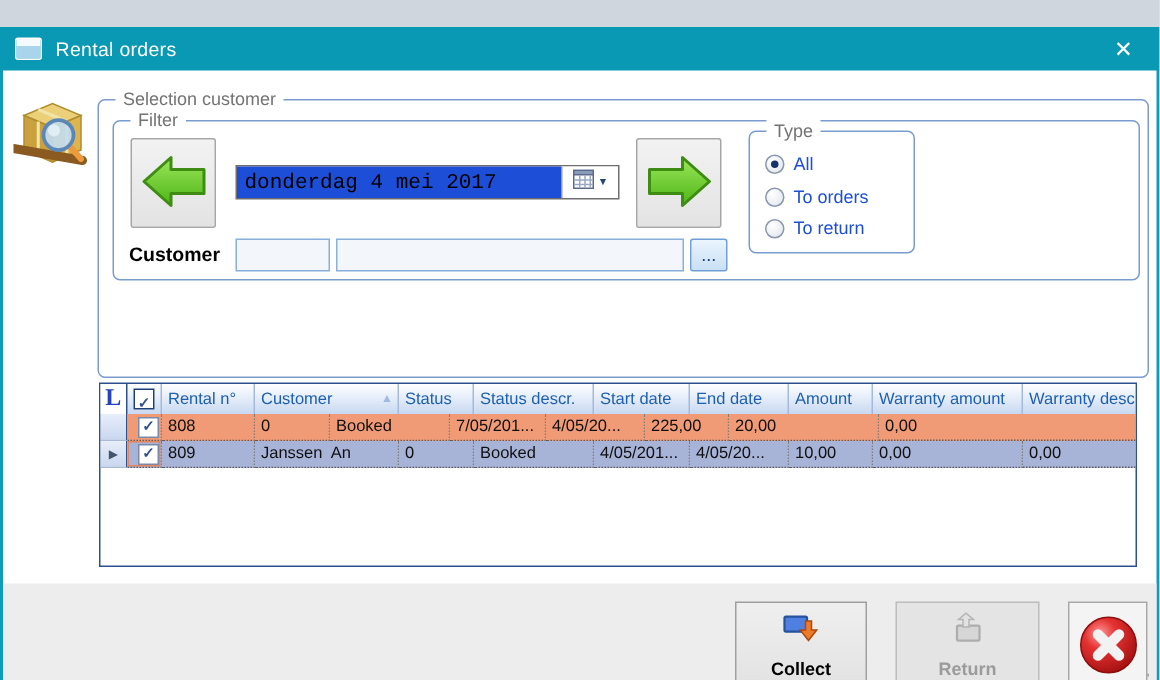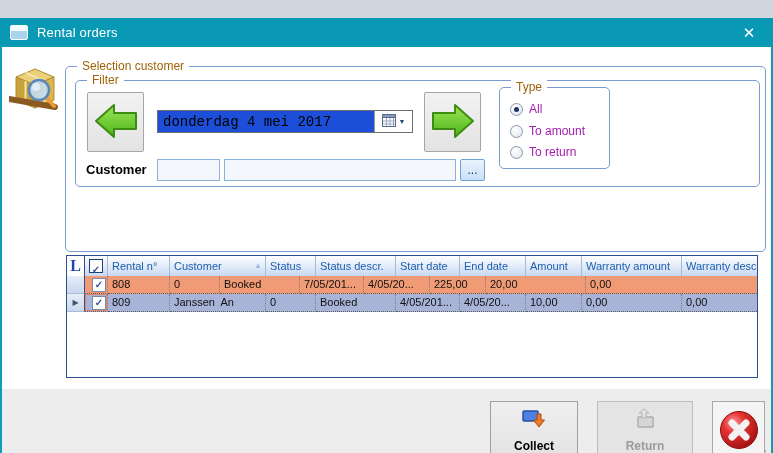--- a/index.html
+++ b/index.html
@@ -4,21 +4,21 @@
 <style>
   html,body{margin:0;padding:0;background:#cfd6dd;font-family:"Liberation Sans",sans-serif;}
   .window{position:relative;width:773px;height:453px;background:#fff;box-shadow:inset 0 0 0 2px #0e9cb8;overflow:hidden;margin-top:18px;}
   .titlebar{position:absolute;left:0;top:0;width:773px;height:29px;background:#0a99b5;display:flex;align-items:center;}
   .title-icon{width:16px;height:13px;margin-left:10px;border:1px solid #fdfdfd;border-radius:2px;background:linear-gradient(#f4fafe 0 38%,#a9d4ec 38% 100%);}
   .title-text{color:#fff;font-size:13px;margin-left:9px;letter-spacing:.2px;}
   .title-close{position:absolute;right:8px;top:0;height:29px;width:32px;display:flex;align-items:center;justify-content:center;color:#fff;font-size:15px;cursor:pointer;}
   .pkg{position:absolute;left:9px;top:45px;width:52px;height:52px;}
   
   .gbox{position:absolute;border:1px solid #7a9bd0;border-radius:5px;background:transparent;}
-  .glabel{position:absolute;top:-8px;left:11px;background:#fff;padding:0 5px;color:#a16207;font-size:12px;line-height:14px;white-space:nowrap;}
+  .glabel{position:absolute;top:-8px;left:11px;background:#fff;padding:0 5px;color:#737373;font-size:12px;line-height:14px;white-space:nowrap;}
   .sel-group{left:65px;top:48px;width:699px;height:184px;}
   .filter-group{left:9px;top:13px;width:683px;height:105px;}
   .order-group{left:9px;top:126px;width:683px;height:49px;}
   .type-group{left:423px;top:6px;width:109px;height:80px;}
   
   .arrow-btn{position:absolute;width:57px;height:60px;background:linear-gradient(#f2f2f2,#e3e3e3);border:1px solid #a6a6a6;border-radius:2px;display:flex;align-items:center;justify-content:center;padding:0;cursor:pointer;}
   .arrow-left{left:11px;top:11px;}
   .arrow-right{left:348px;top:11px;}
   
   .date-control{position:absolute;left:81px;top:29px;width:256px;height:23px;border:1px solid #6e6e6e;background:#fff;display:flex;box-sizing:border-box;}
@@ -30,21 +30,21 @@
   .field{position:absolute;box-sizing:border-box;border:1px solid #8ab0dc;background:#f3f6fa;font-family:"Liberation Sans",sans-serif;font-size:12px;padding:0 4px;outline:none;}
   .cust-code{left:81px;top:78px;width:63px;height:22px;}
   .cust-name{left:148px;top:78px;width:232px;height:22px;}
   .browse-btn{position:absolute;left:384px;top:78px;width:25px;height:22px;border:1px solid #6f9fd4;border-radius:2px;background:linear-gradient(#eaf4fd,#c9e0f6);color:#123a6b;font-size:12px;line-height:10px;cursor:pointer;padding:0;}
   .order-input{left:81px;top:14px;width:257px;height:21px;border:1px solid #929292;background:#f1f1f1;}
   .search-btn{position:absolute;left:347px;top:5px;width:36px;height:37px;background:linear-gradient(#f1f1f1,#e2e2e2);border:1px solid #a6a6a6;border-radius:2px;display:flex;align-items:center;justify-content:center;padding:0;cursor:pointer;}
   
   .radio-row{position:absolute;left:10px;display:flex;align-items:center;gap:6px;cursor:pointer;}
   .radio{width:13px;height:13px;border-radius:50%;border:1px solid #8a97ad;background:radial-gradient(circle at 35% 30%,#ffffff,#dfe4ec);box-sizing:border-box;position:relative;}
   .radio.checked::after{content:"";position:absolute;left:3px;top:3px;width:5px;height:5px;border-radius:50%;background:#16336b;}
-  .radio-label{font-size:12px;color:#a21caf;}
+  .radio-label{font-size:12px;color:#1d4ed8;}
   
   .grid{position:absolute;left:66px;top:237px;width:692px;height:123px;border:1px solid #2d4f8e;background:#fff;box-sizing:border-box;overflow:hidden;}
   .ghead{display:flex;height:20px;background:linear-gradient(#ffffff,#c7d8f1);}
   .hcell{box-sizing:border-box;border-right:1px solid #a4badd;color:#1d5fb0;font-size:11px;line-height:20px;padding-left:4px;white-space:nowrap;overflow:hidden;display:flex;align-items:center;gap:4px;}
   .hcell span{line-height:20px;}
   .corner{justify-content:center;padding-left:0;border-right:1px solid #2d4f8e;background:#fff;}
   .corner span{font-family:"Liberation Serif",serif;font-weight:bold;font-style:normal;color:#2343b8;font-size:16px;}
   .sort{color:#9fb9e2;font-size:8px;margin-left:auto;margin-right:3px;}
   .grow{display:flex;height:18px;font-size:11px;color:#101010;}
   .gcell{box-sizing:border-box;border-right:1px dotted #7d7d7d;border-bottom:1px dotted #5c5c5c;padding-left:4px;line-height:17px;white-space:pre;overflow:hidden;}
@@ -155,21 +155,21 @@
       </button>
 
       <div class="gbox type-group">
         <span class="glabel">Type</span>
         <div class="radio-row" style="top:14px;">
           <span class="radio checked"></span>
           <span class="radio-label">All</span>
         </div>
         <div class="radio-row" style="top:36px;">
           <span class="radio"></span>
-          <span class="radio-label">To amount</span>
+          <span class="radio-label">To orders</span>
         </div>
         <div class="radio-row" style="top:57px;">
           <span class="radio"></span>
           <span class="radio-label">To return</span>
         </div>
       </div>
 
       <span class="lbl" style="left:10px;top:81px;">Customer</span>
       <input class="field cust-code" value="" style="">
       <input class="field cust-name" value="" style="">

